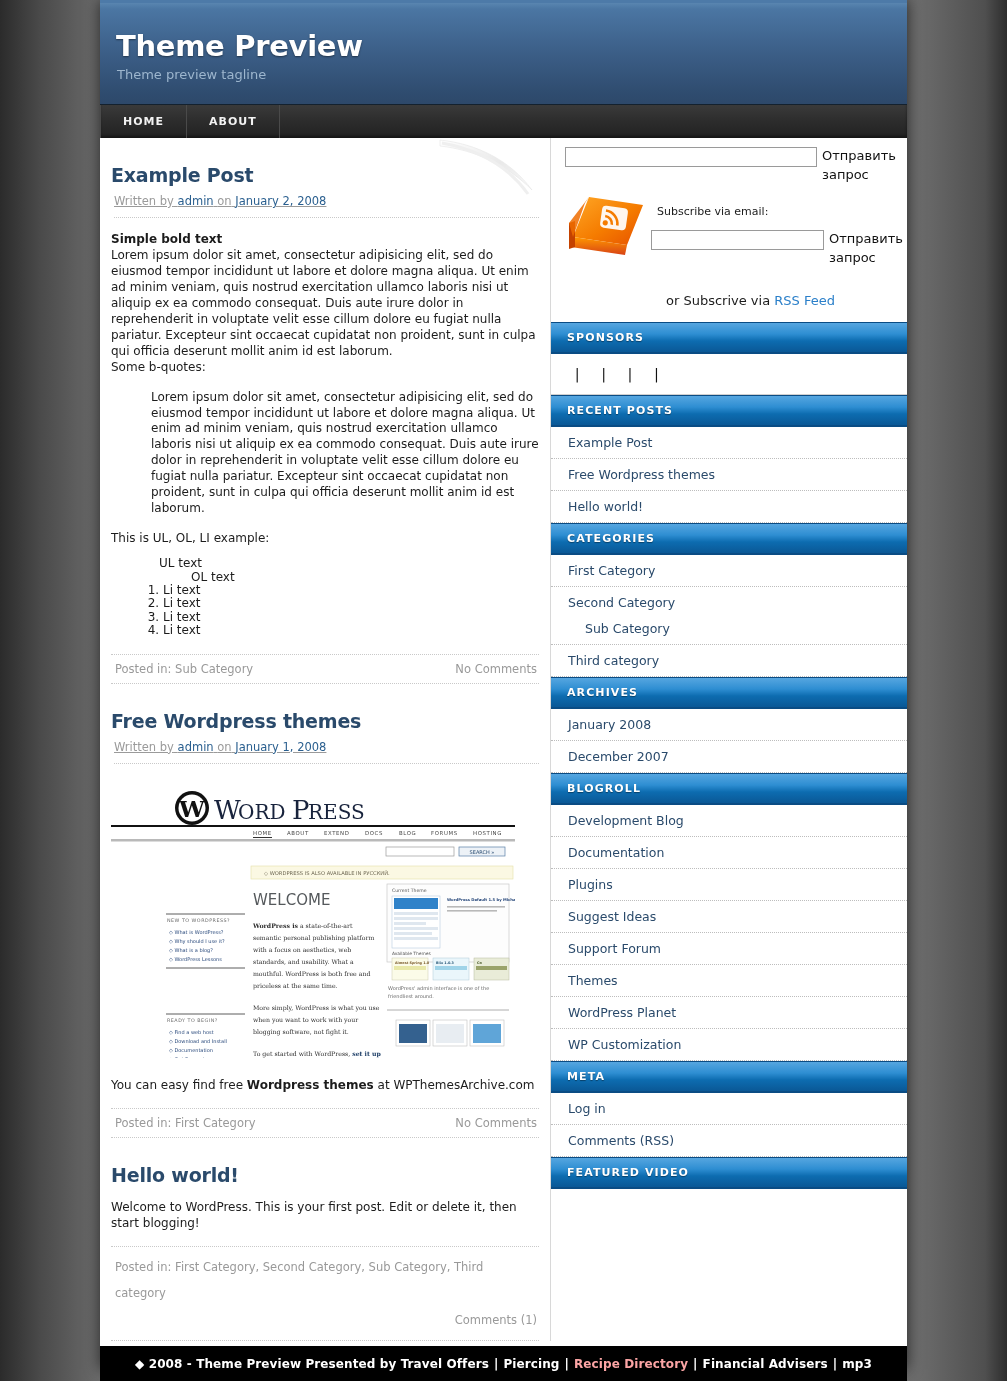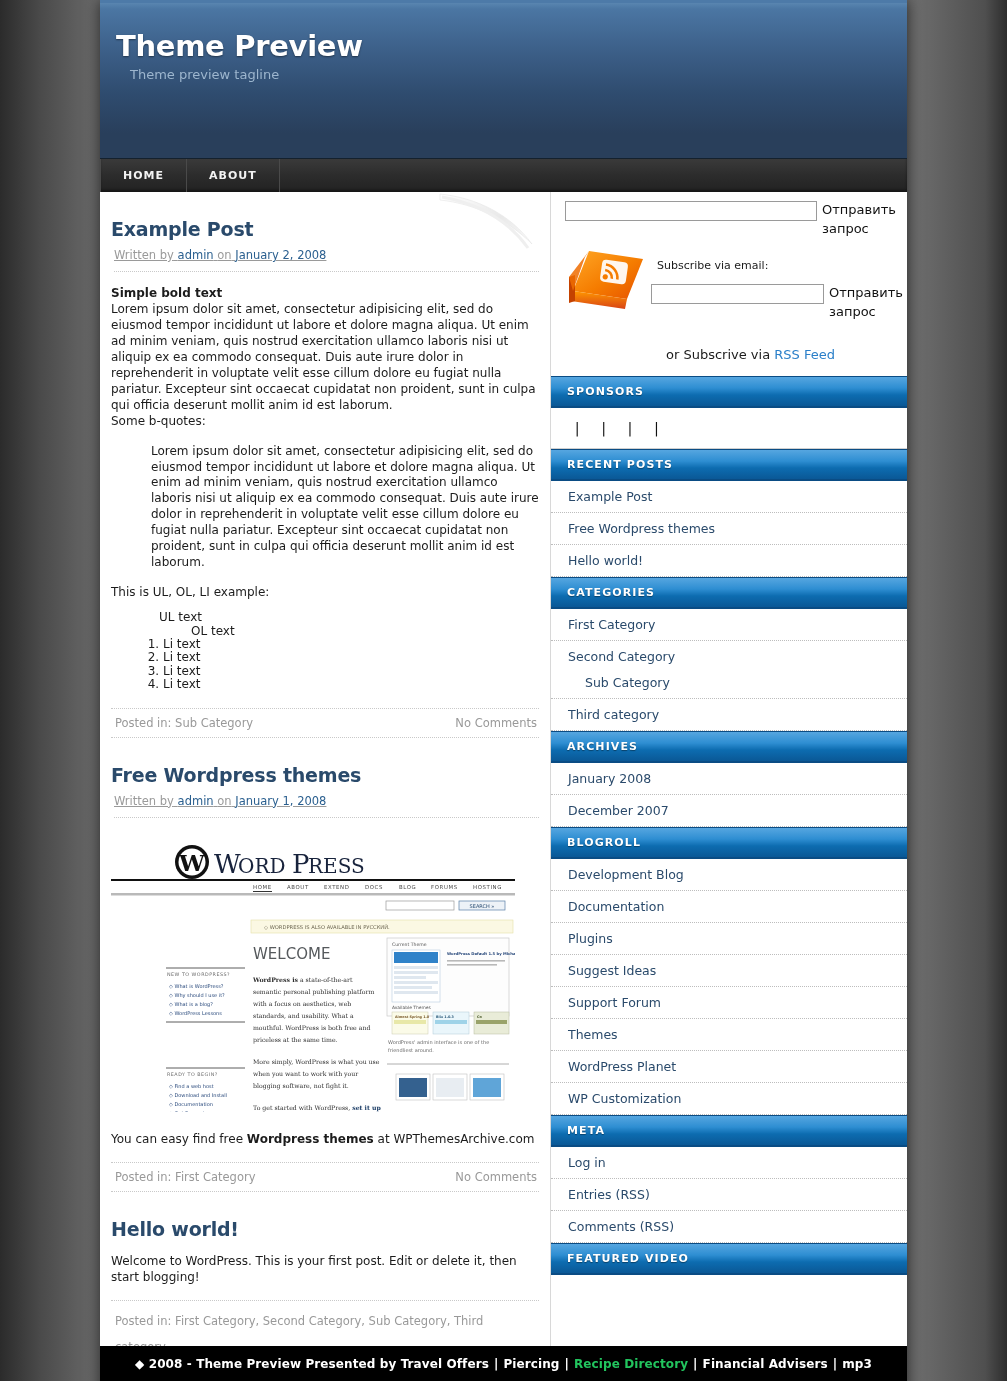--- a/index.html
+++ b/index.html
@@ -29,39 +29,39 @@
     left: 100px;
     top: 0;
     width: 807px;
     min-height: 1346px;
     background: #ffffff;
     box-shadow: 0 0 14px rgba(0,0,0,0.65);
   }
   
   .site-header {
     position: relative;
-    height: 158px;
+    height: 104px;
     background: linear-gradient(to bottom, #5985b0 0px, #4b76a3 6px, #3c5f88 48px, #2f4c6f 90px, #293f5b 130px);
     border-top: 3px solid #4d7aa8;
     box-sizing: border-box;
     overflow: hidden;
   }
   .site-title {
     position: absolute;
     left: 16px;
     top: 26px;
     font-size: 29px;
     font-weight: bold;
     color: #ffffff;
     letter-spacing: -0.3px;
     text-shadow: 0 1px 2px rgba(0,0,0,0.45);
   }
   .site-tagline {
     position: absolute;
-    left: 30px;
+    left: 17px;
     top: 64px;
     font-size: 13px;
     color: #9db6ce;
   }
   
   .nav-bar {
     height: 33px;
     background: linear-gradient(to bottom, #3a3a3a 0%, #2c2c2c 50%, #222222 100%);
     border-top: 1px solid #14212e;
     display: flex;
@@ -552,37 +552,36 @@
           <li><a href="#">Themes</a></li>
           <li><a href="#">WordPress Planet</a></li>
           <li><a href="#">WP Customization</a></li>
         </ul>
       </div>
 
       <div class="widget">
         <div class="widget-title">META</div>
         <ul class="widget-list">
           <li><a href="#">Log in</a></li>
-          <li><a href="#">Entries (RSS)</a></li>
           <li><a href="#">Comments (RSS)</a></li>
         </ul>
       </div>
 
       <div class="widget">
         <div class="widget-title">FEATURED VIDEO</div>
         <div class="featured-body"></div>
       </div>
 
     </div>
   </div>
 </div>
 
 <div class="site-footer">
   <span>◆</span>&nbsp;<span>2008 - Theme Preview Presented by Travel Offers</span>
   <span class="footer-sep">|</span>
   <a href="#" style="color:#fff;text-decoration:none">Piercing</a>
   <span class="footer-sep">|</span>
-  <a href="#" style="color:#22c55e;text-decoration:none">Recipe Directory</a>
+  <a href="#" style="color:#fca5a5;text-decoration:none">Recipe Directory</a>
   <span class="footer-sep">|</span>
   <a href="#" style="color:#fff;text-decoration:none">Financial Advisers</a>
   <span class="footer-sep">|</span>
   <a href="#" style="color:#fff;text-decoration:none">mp3</a>
 </div>
 
 </body></html>

